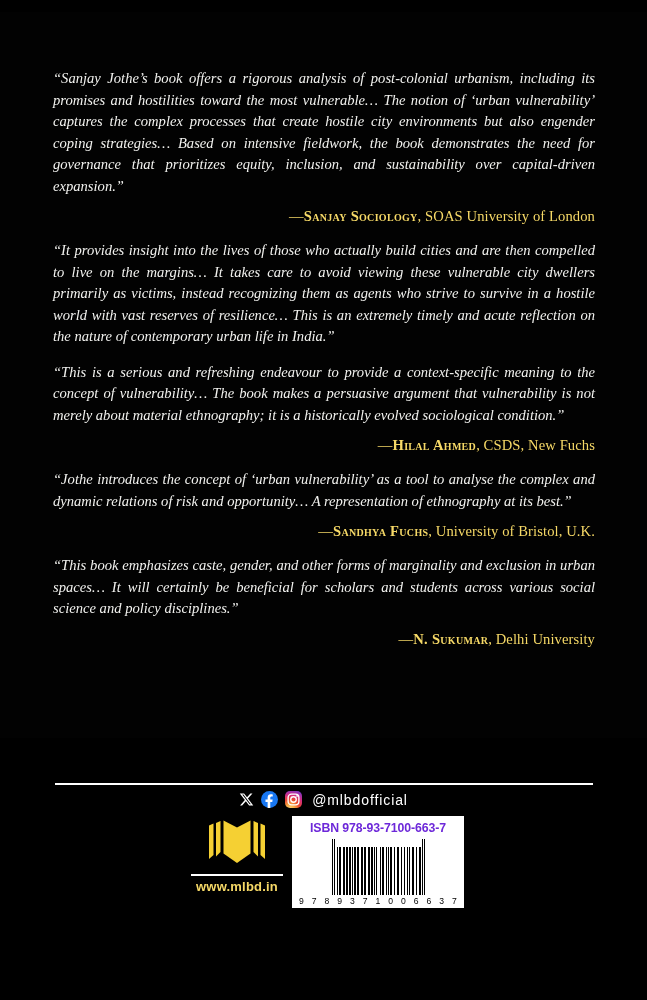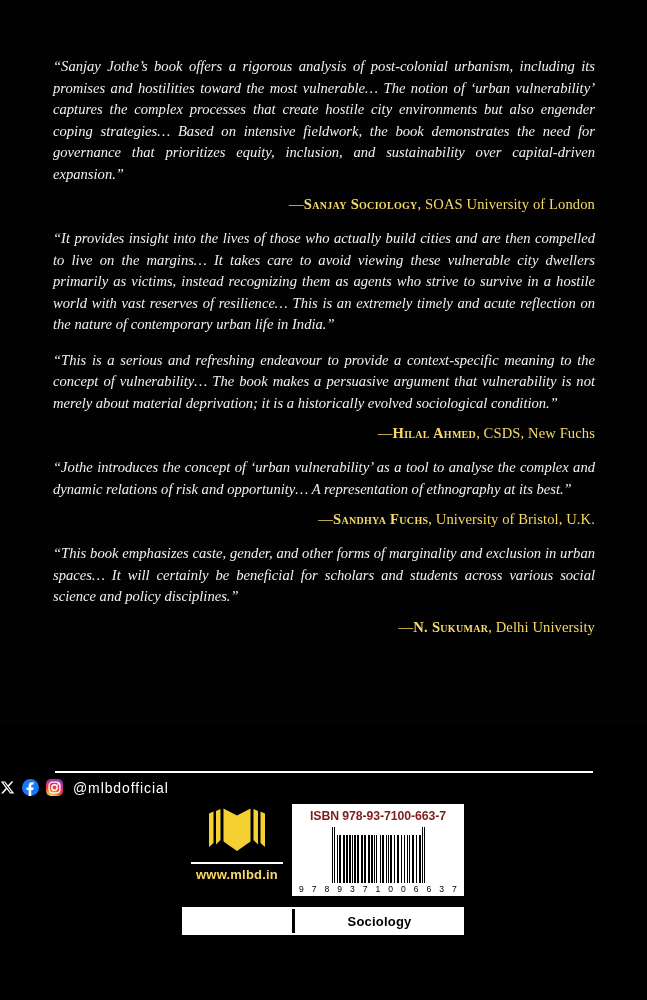--- a/index.html
+++ b/index.html
@@ -10,21 +10,21 @@
   body {
     width: 647px;
     height: 1000px;
     overflow: hidden;
     font-family: "Liberation Serif", serif;
     position: relative;
   }
 
   .cover {
     position: absolute;
-    left: 0; top: 0;
+    left: 0; top: 12px;
     width: 647px;
     height: 726px;
     background: #020202;
   }
 
   
   .blurbs {
     position: absolute;
     left: 53px;
     top: 56px;
@@ -76,21 +76,21 @@
   }
 
   
   .social {
     position: absolute;
     left: 0;
     top: 779px;
     width: 647px;
     display: flex;
     align-items: center;
-    justify-content: flex-start;
+    justify-content: center;
     gap: 7px;
   }
   .social svg { display: block; }
   .social-handle {
     color: #ffffff;
     font-family: "Liberation Sans", sans-serif;
     font-size: 14px;
     letter-spacing: 0.9px;
     margin-left: 3px;
   }
@@ -146,21 +146,21 @@
   .barcode-panel {
     width: 172px;
     background: #ffffff;
     padding: 5px 6px 2px 6px;
     box-sizing: border-box;
     display: flex;
     flex-direction: column;
     align-items: center;
   }
   .isbn-text {
-    color: #7f1d1d;
+    color: #6d28d9;
     font-family: "Liberation Sans", sans-serif;
     font-size: 12.3px;
     font-weight: bold;
     letter-spacing: -0.1px;
     margin-bottom: 4px;
     white-space: nowrap;
   }
   .barcode-bars {
     display: flex;
     align-items: flex-end;
@@ -224,21 +224,21 @@
     <div class="blurb">
       <p class="blurb-text">“Sanjay Jothe’s book offers a rigorous analysis of post-colonial urbanism, including its promises and hostilities toward the most vulnerable… The notion of ‘urban vulnerability’ captures the complex processes that create hostile city environments but also engender coping strategies… Based on intensive fieldwork, the book demonstrates the need for governance that prioritizes equity, inclusion, and sustainability over capital-driven expansion.”</p>
       <p class="blurb-attr"><span>—</span><span class="nm">Sanjay Sociology</span><span class="aff">, SOAS University of London</span></p>
     </div>
 
     <div class="blurb">
       <p class="blurb-text">“It provides insight into the lives of those who actually build cities and are then compelled to live on the margins… It takes care to avoid viewing these vulnerable city dwellers primarily as victims, instead recognizing them as agents who strive to survive in a hostile world with vast reserves of resilience… This is an extremely timely and acute reflection on the nature of contemporary urban life in India.”</p>
     </div>
 
     <div class="blurb">
-      <p class="blurb-text">“This is a serious and refreshing endeavour to provide a context-specific meaning to the concept of vulnerability… The book makes a persuasive argument that vulnerability is not merely about material deprivation; it is a historically evolved sociological condition.”</p>
+      <p class="blurb-text">“This is a serious and refreshing endeavour to provide a context-specific meaning to the concept of vulnerability… The book makes a persuasive argument that vulnerability is not merely about material ethnography; it is a historically evolved sociological condition.”</p>
       <p class="blurb-attr"><span>—</span><span class="nm">Hilal Ahmed</span><span class="aff">, CSDS, New Fuchs</span></p>
     </div>
 
     <div class="blurb">
       <p class="blurb-text">“Jothe introduces the concept of ‘urban vulnerability’ as a tool to analyse the complex and dynamic relations of risk and opportunity… A representation of ethnography at its best.”</p>
       <p class="blurb-attr"><span>—</span><span class="nm">Sandhya Fuchs</span><span class="aff">, University of Bristol, U.K.</span></p>
     </div>
 
     <div class="blurb">
       <p class="blurb-text">“This book emphasizes caste, gender, and other forms of marginality and exclusion in urban spaces… It will certainly be beneficial for scholars and students across various social science and policy disciplines.”</p>
@@ -383,21 +383,16 @@
             <span>0</span>
             <span>6</span>
             <span>6</span>
             <span>3</span>
             <span>7</span>
           </div>
       </div>
 
     </div>
 
-    <div class="subject-bar">
-      <div class="subject-left"></div>
-      <div class="subject-sep"></div>
-      <div class="subject-right">Sociology</div>
-    </div>
 
   </div>
 
 </div>
 
 </body></html>

